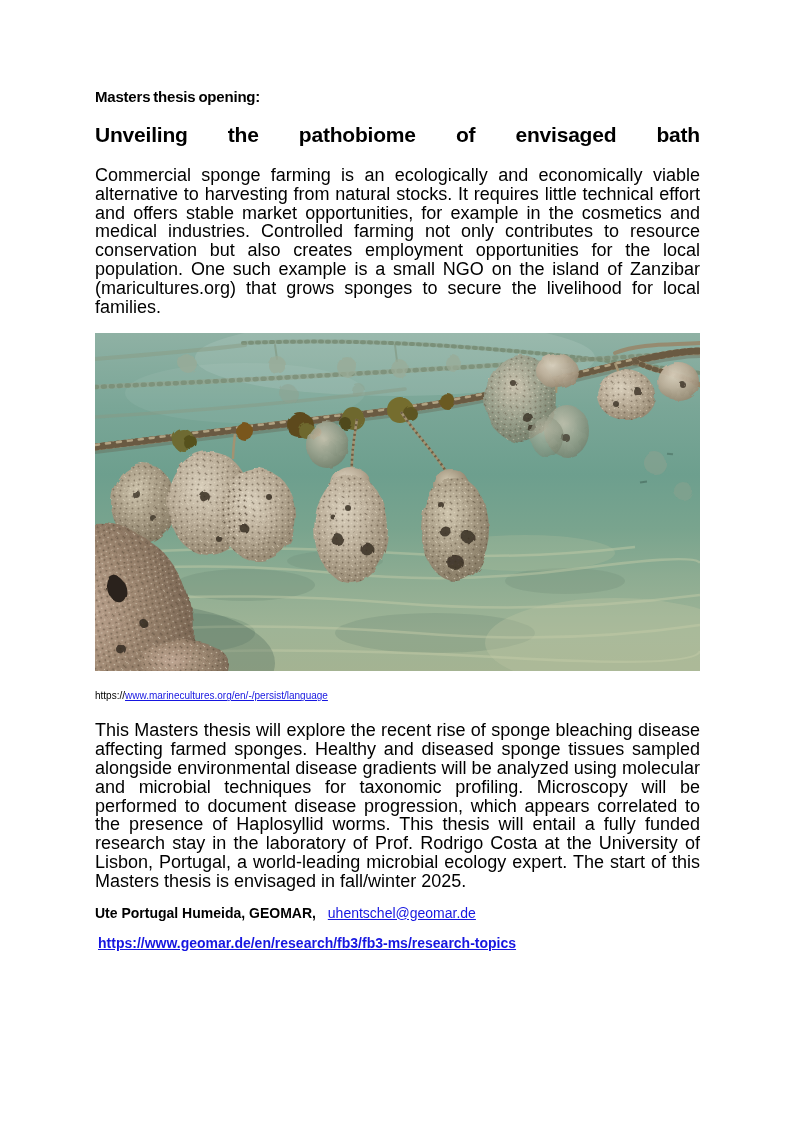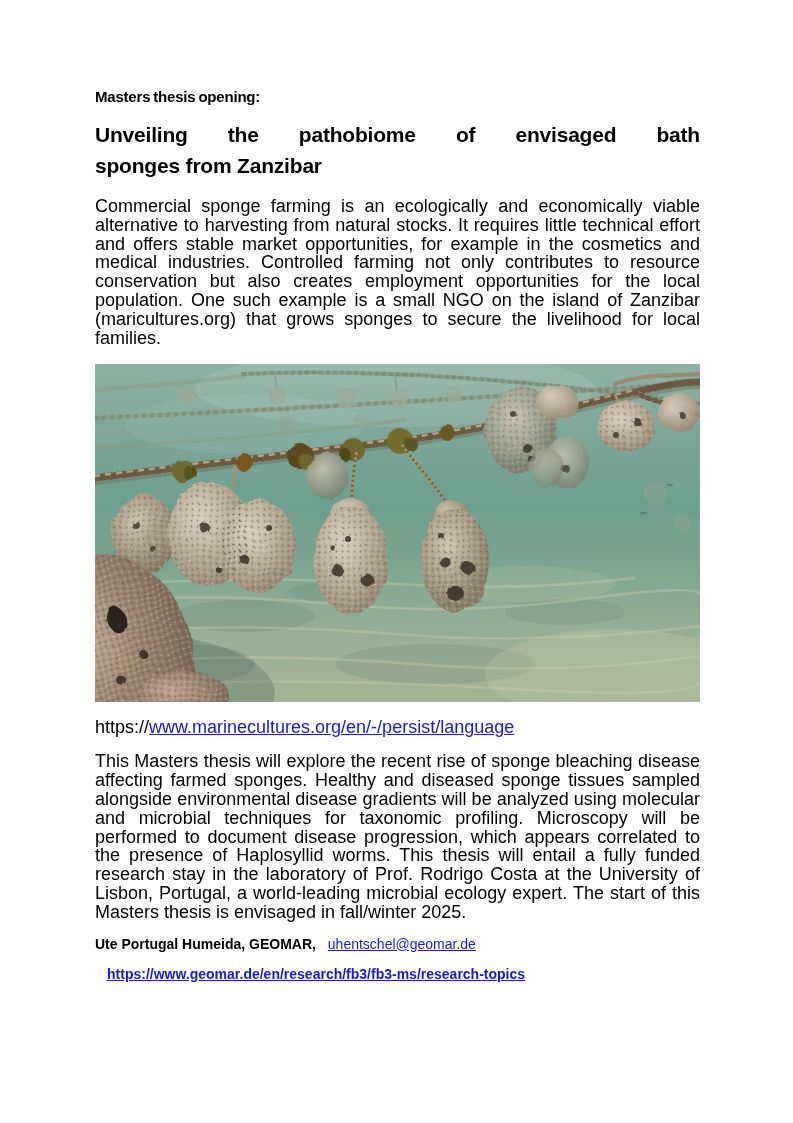--- a/index.html
+++ b/index.html
@@ -21,42 +21,41 @@
     letter-spacing:-0.2px;
   }
   .title-line.justified{text-align:justify;text-align-last:justify;}
   .title-block{margin:0 0 16px 0;}
   p.bodytext{
     font-size:18px;line-height:18.8px;text-align:justify;
     margin:16px 0 14px 0;
   }
   figure.photo{margin:17px 0 15px 0;width:605px;height:338px;padding:0;}
   figure.photo svg{display:block;}
-  .caption{font-size:18px;line-height:18px;margin:16px 0 13px 0;}
+  .caption{font-size:10px;line-height:18px;margin:16px 0 13px 0;}
   .link{color:var(--link-blue,#1616e0);text-decoration:underline;cursor:pointer;}
   .contact{font-size:14px;font-weight:700;margin:0 0 14px 0;}
   .contact .link{font-weight:400;margin-left:8px;}
-  .research{font-size:14px;font-weight:700;margin:0 0 14px 12px;}
+  .research{font-size:14px;font-weight:700;margin:0 0 14px 3px;}
   .research .link{font-weight:700;}
   .collab{
     font-size:14px;font-weight:700;line-height:18.8px;
     text-align:justify;margin:0;
   }
 </style>
 </head>
 <body>
 
 <div class="page">
   <div class="content">
 
     <p class="kicker">Masters thesis opening:</p>
 
     <div class="title-block">
       <div class="title-line justified">Unveiling the pathobiome of envisaged bath</div>
-      <div class="title-line">sponges from Zanzibar</div>
     </div>
 
     <p class="bodytext">Commercial sponge farming is an ecologically and economically viable alternative to harvesting from natural stocks. It requires little technical effort and offers stable market opportunities, for example in the cosmetics and medical industries. Controlled farming not only contributes to resource conservation but also creates employment opportunities for the local population. One such example is a small NGO on the island of Zanzibar (maricultures.org) that grows sponges to secure the livelihood for local families.</p>
 
     <figure class="photo">
       <svg viewBox="0 0 605 338" width="605" height="338" role="img" aria-label="Underwater photograph of farmed bath sponges hanging from ropes above a sandy seafloor">
         <defs>
           <linearGradient id="water" x1="0" y1="0" x2="0" y2="1">
             <stop offset="0" stop-color="#8fb1a4"></stop>
             <stop offset="0.22" stop-color="#7aa697"></stop>

